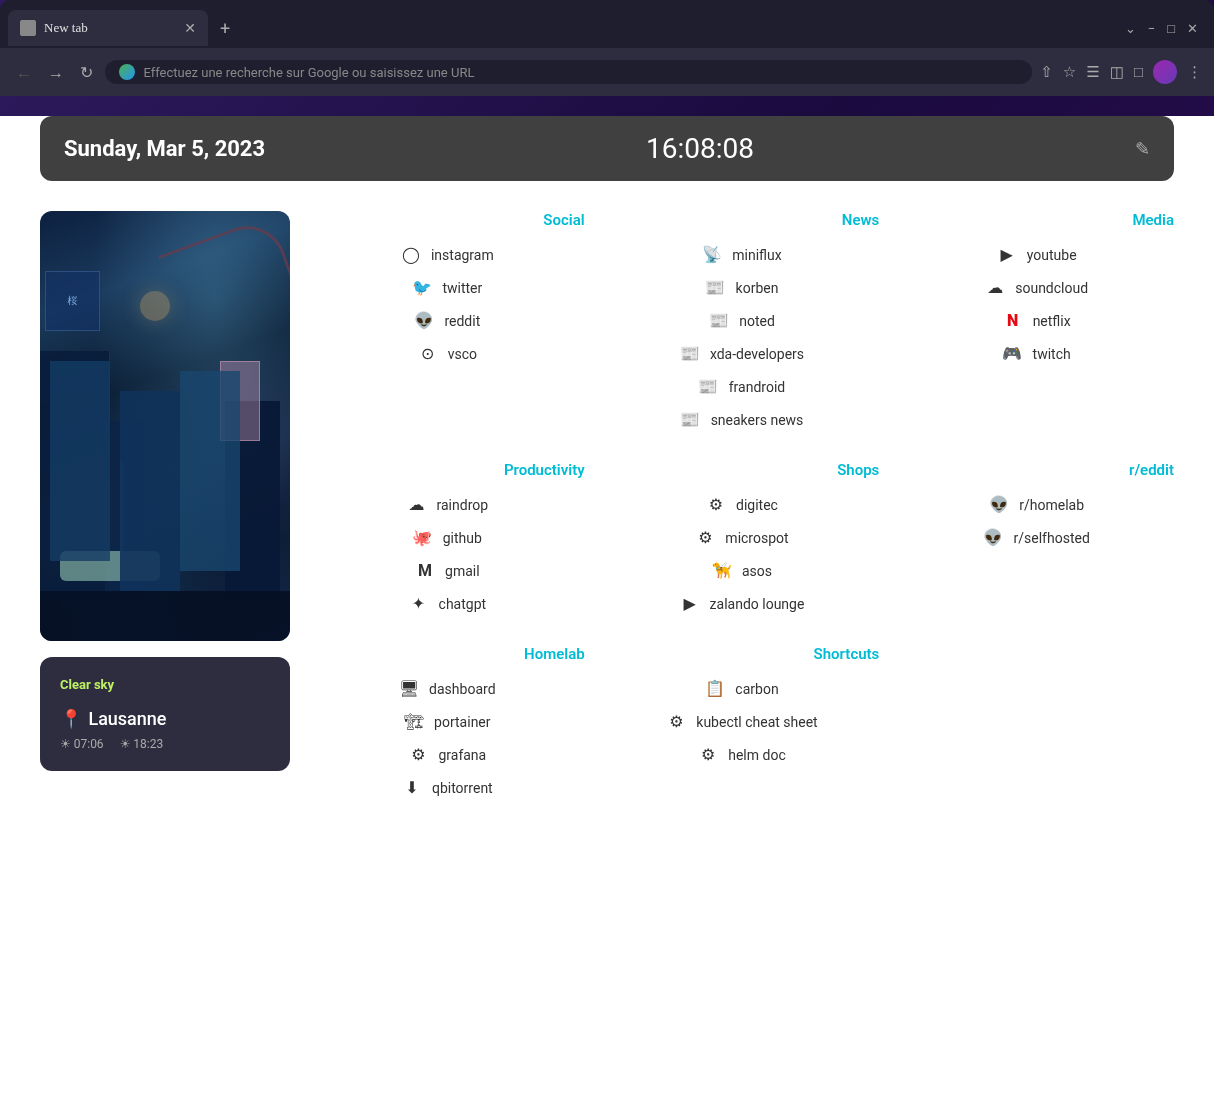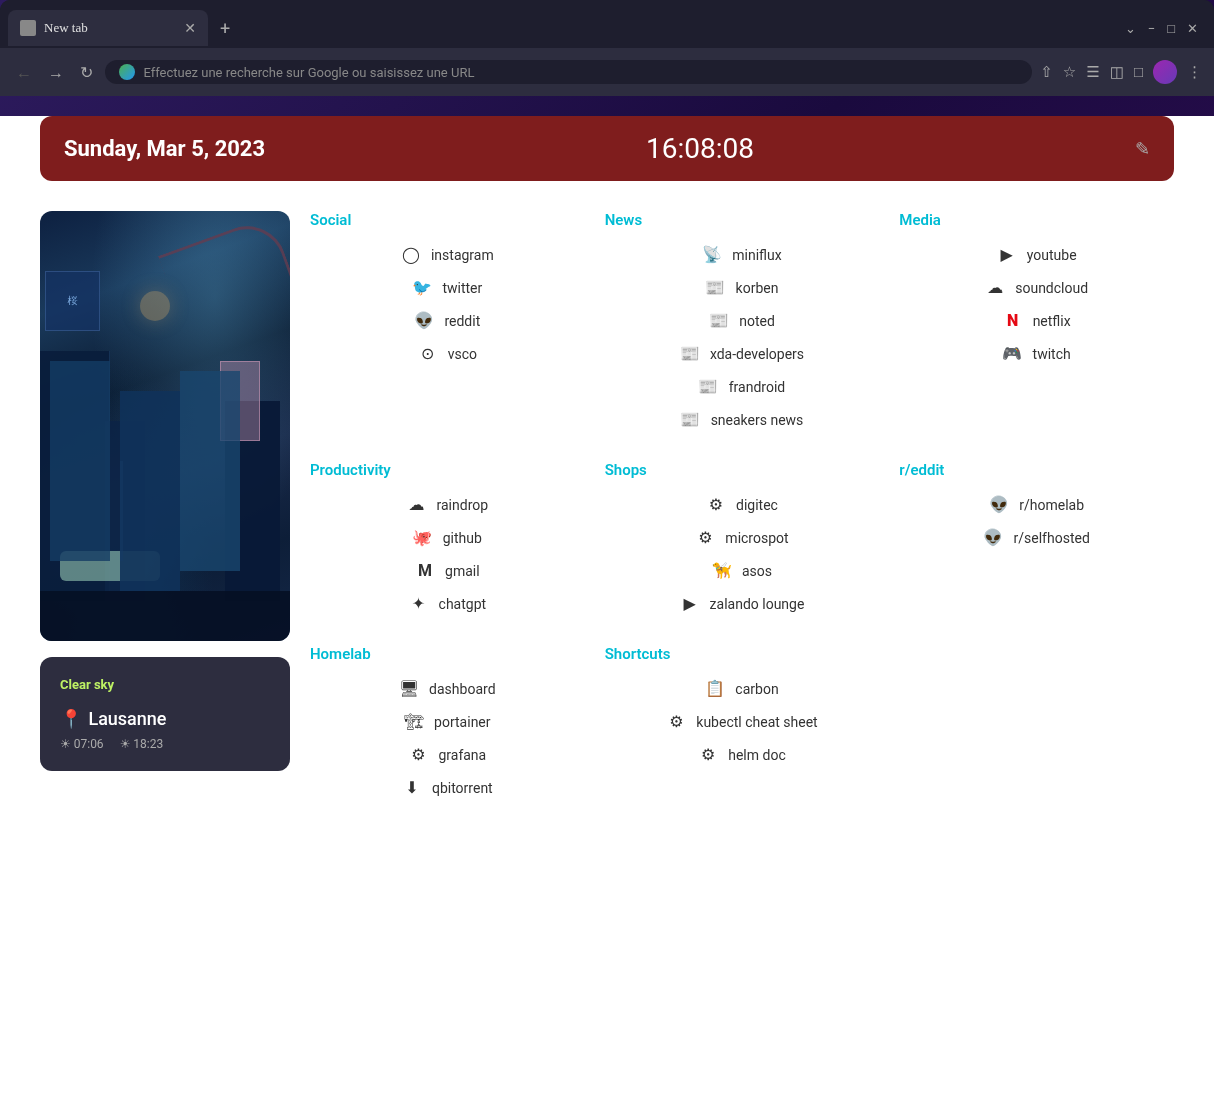--- a/index.html
+++ b/index.html
@@ -129,21 +129,21 @@
     
     .main-content {
       background: #ffffff;
       margin: 0;
       padding: 0;
       min-height: calc(1119px - 96px);
     }
 
     
     .datetime-bar {
-      background: #7f1d1d;
+      background: #404040;
       border-radius: 12px;
       margin: 20px 40px 0 40px;
       padding: 16px 24px;
       display: flex;
       align-items: center;
       justify-content: space-between;
       color: #ffffff;
     }
 
     .date-text {
@@ -283,21 +283,21 @@
     .category {
       display: flex;
       flex-direction: column;
       gap: 10px;
     }
 
     .category-title {
       font-size: 15px;
       font-weight: 600;
       color: #00bcd4;
-      text-align: left;
+      text-align: right;
       margin-bottom: 4px;
     }
 
     .link-item {
       display: flex;
       align-items: center;
       gap: 10px;
       font-size: 14px;
       color: #333;
       cursor: pointer;

